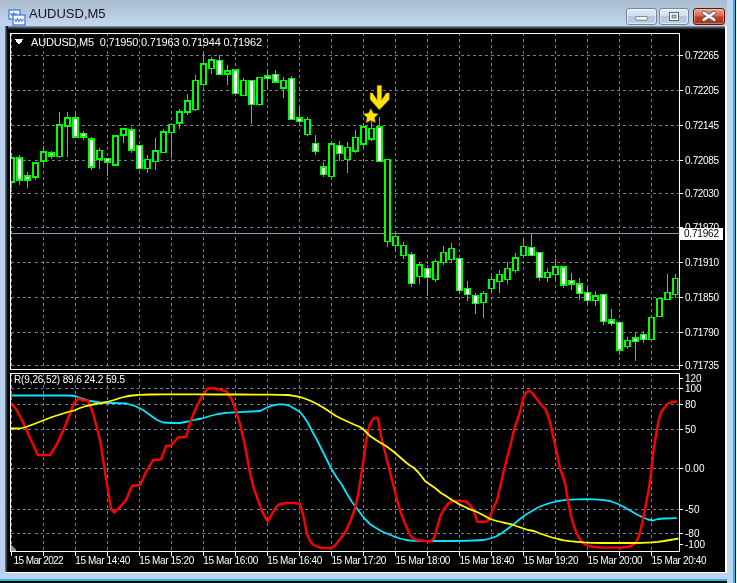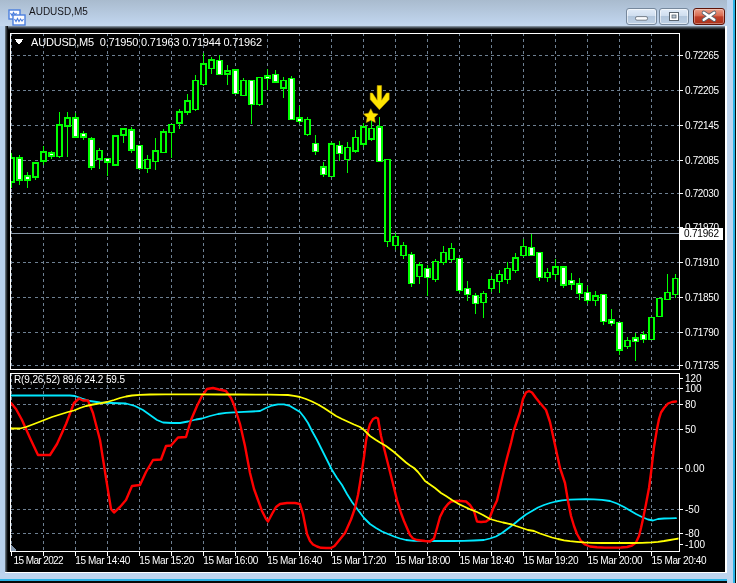--- a/index.html
+++ b/index.html
@@ -8,21 +8,21 @@
 #lborder{position:absolute;left:0;top:26px;width:4.5px;height:557px;background:#b9d1ec}
 #lshadow{position:absolute;left:4.5px;top:26px;width:3.5px;height:557px;background:linear-gradient(to right,#77848f,#15181b 70%,#000)}
 #rwhite{position:absolute;left:725px;top:26px;width:2px;height:547px;background:#fff}
 #rblue{position:absolute;left:727px;top:0;width:6px;height:583px;background:#bdd4ee}
 #rcyan{position:absolute;left:733px;top:0;width:2.2px;height:583px;background:#2ab2e4}
 #rdark{position:absolute;left:735.2px;top:0;width:1px;height:583px;background:#0a0a0a}#rwhite2{position:absolute;left:736.2px;top:0;width:0.8px;height:583px;background:#f5f5f5}
 #bwhite{position:absolute;left:4.5px;top:571.5px;width:722px;height:1.8px;background:#fff}
 #bblue{position:absolute;left:0;top:573.3px;width:737px;height:5.7px;background:#bdd4ee}
 #bcyan{position:absolute;left:0;top:579px;width:737px;height:2px;background:#2ab2e4}
 #bdark{position:absolute;left:0;top:581px;width:737px;height:2px;background:#0a0a0a}
-#ttext{position:absolute;left:29px;top:5.5px;font-size:10px;color:#15151a}
+#ttext{position:absolute;left:29px;top:5.5px;font-size:13px;color:#15151a}
 .btn{position:absolute;top:8px;height:16.5px;border-radius:3px}
 #bmin,#bmax{background:linear-gradient(#e2ecf8 0%,#cfdeef 45%,#b2c6dc 50%,#bed1e5 100%);border:1px solid #76889c;box-shadow:inset 0 0 0 1px rgba(255,255,255,.55)}
 #bmin{left:625.8px;width:31px}
 #bmax{left:659.2px;width:30px}
 #bclose{left:692.6px;width:32px;background:linear-gradient(#eca28c 0%,#d96a50 45%,#c0402a 52%,#ad3017 100%);border:1px solid #5e1408;box-shadow:inset 0 0 0 1px rgba(255,255,255,.35)}
 </style></head>
 <body>
 <div id="win">
   <div id="title"></div>
   <div id="tshadow"></div>

